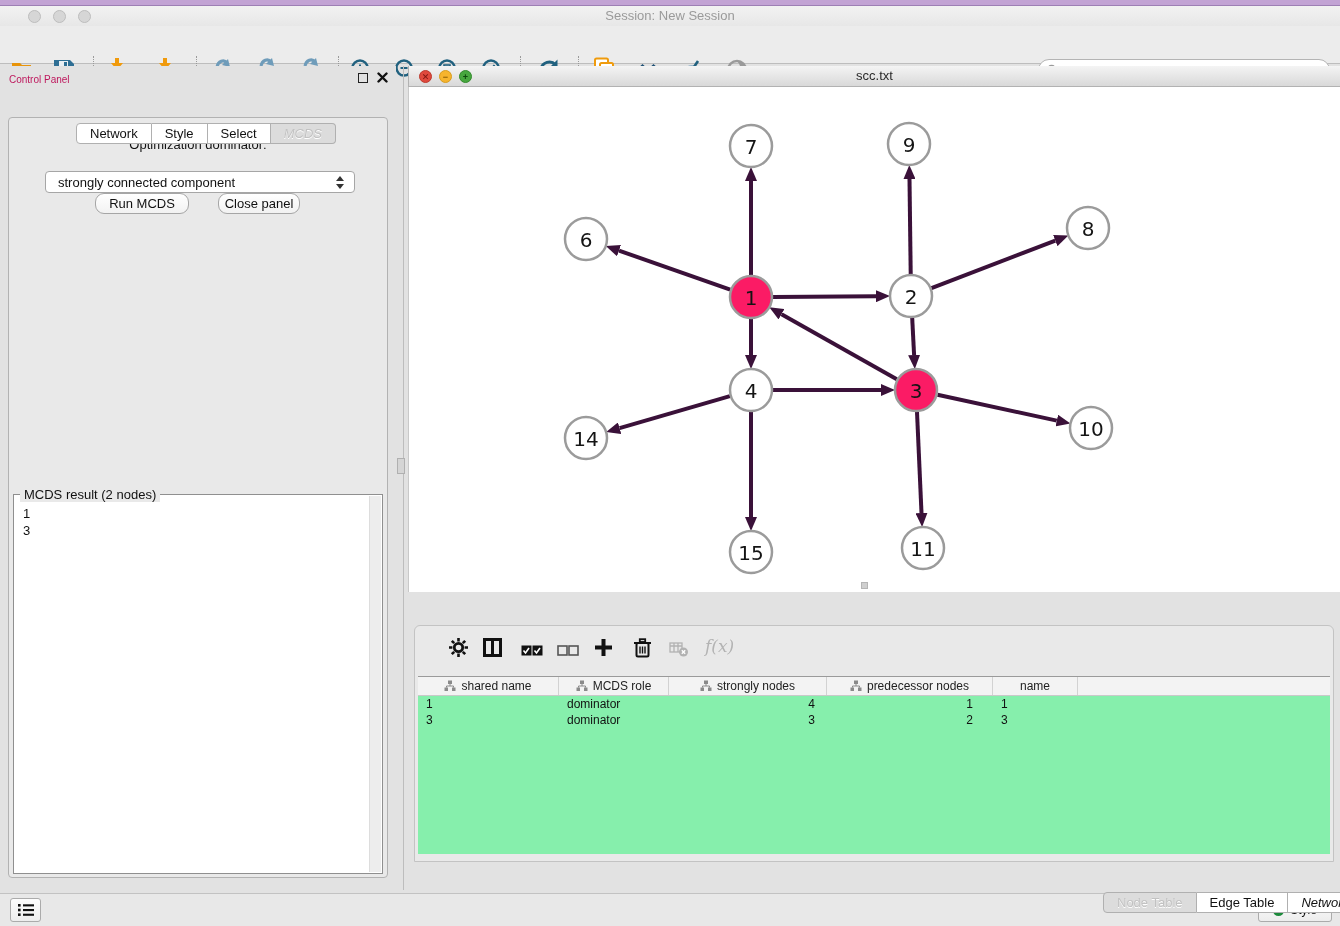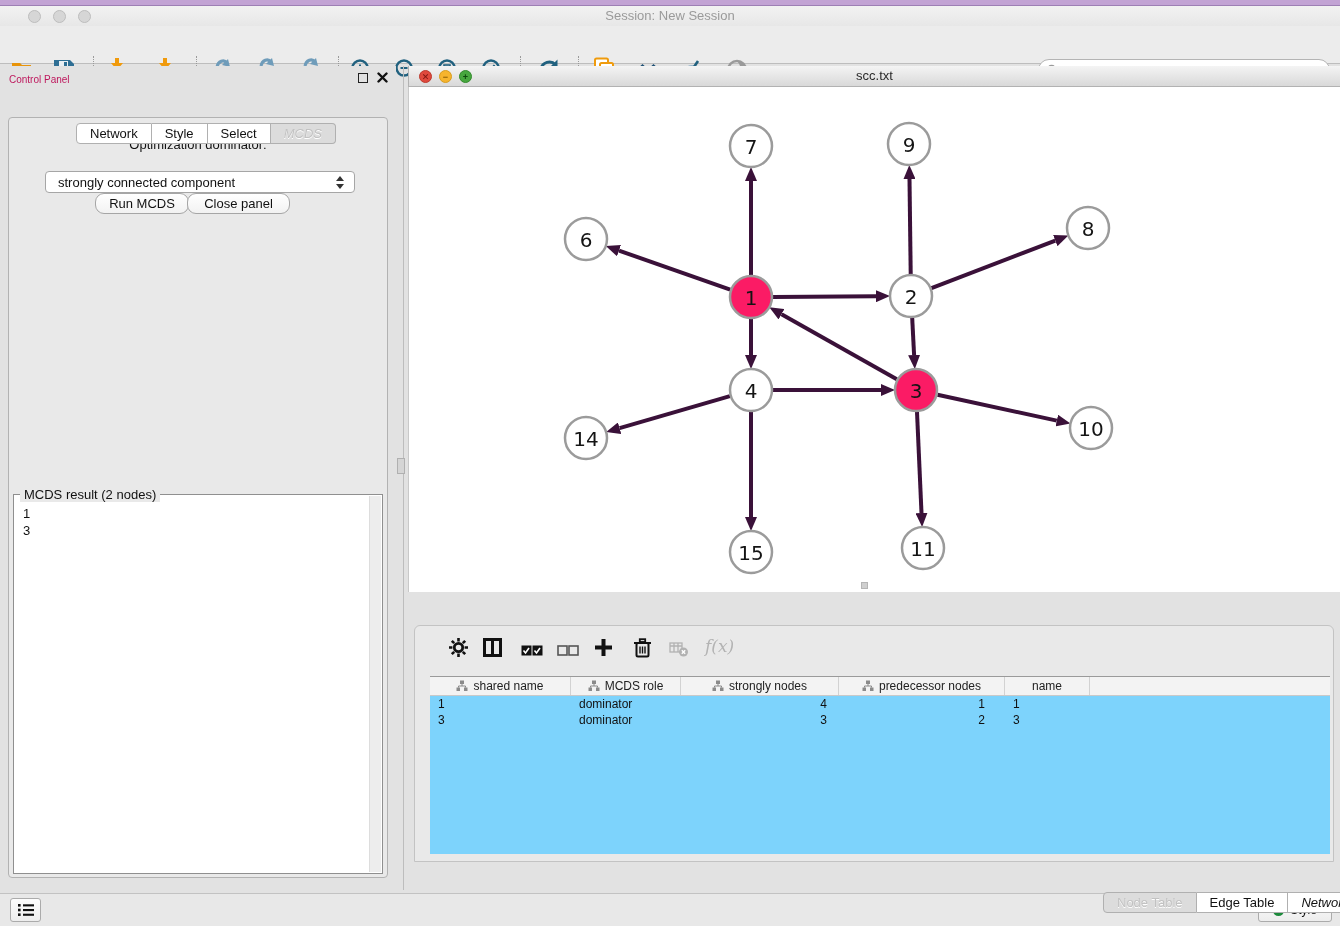--- a/index.html
+++ b/index.html
@@ -48,21 +48,21 @@
   .traffic { position:absolute; top:4px; width:13px; height:13px; border-radius:50%; display:flex; align-items:center; justify-content:center; font-size:9px; font-weight:bold; }
   .net-canvas { width:932px; height:505px; background:#fff; border-left:1px solid #c9c9c9; position:relative; }
   .canvas-grip { position:absolute; left:452px; bottom:3px; width:7px; height:7px; background:#cfcfcf; border:1px solid #b5b5b5; }
   .splitter-grip { left:397px; top:458px; width:8px; height:16px; background:#d5d5d5; border:1px solid #b0b0b0; }
 
   
   .table-panel { left:408px; top:595px; width:932px; height:295px; background:#e2e2e2; }
   .tp-container { position:absolute; left:6px; top:30px; width:920px; height:237px; background:#e9e9e9; border:1px solid #c3c3c3; border-radius:6px 6px 0 0; }
   .tp-toolbar { position:absolute; left:16px; top:0; height:44px; width:100%; }
   .tp-icon { position:absolute; top:12px; cursor:default; }
-  .tbl { position:absolute; left:3px; top:50px; right:3px; bottom:7px; background:#7dd3fc; border-top:1px solid #9a9a9a;margin-left:12px; }
+  .tbl { position:absolute; left:3px; top:50px; right:3px; bottom:7px; background:#86efac; border-top:1px solid #9a9a9a; }
   .tbl-header { display:flex; height:19px; background:#f3f3f3; border-bottom:1px solid #c9c9c9; font-size:12px; color:#222; }
   .th { display:flex; align-items:center; justify-content:center; gap:5px; border-right:1px solid #d2d2d2; height:100%; }
   .tbl-row { display:flex; height:16px; font-size:12px; color:#111; }
   .td { padding:1px 8px 0 8px; }
   .tp-tabs { left:695px; top:271px; }
   .tp-tabs .seg { font-size:13px; }
   .mdi-divider { left:403px; top:66px; width:1px; height:824px; background:#bdbdbd; }
 
   
   .statusbar { left:0; top:893px; width:1340px; height:33px; background:#e8e8e8; border-top:1px solid #c2c2c2; }
@@ -261,21 +261,21 @@
 
 <div class="abs opt-select">
   <span>strongly connected component</span>
   <span class="stepper">
       <span class="tri-up"></span>
       <span class="tri-down"></span>
     </span>
 </div>
 
 <button class="cp-btn" style="left:95px;width:94px">Run MCDS</button>
-<button class="cp-btn" style="left:187px;width:103px">Close panel</button>
+<button class="cp-btn" style="left:218px;width:82px">Close panel</button>
 
 <div class="abs result-group">
   <span class="result-legend">MCDS result (2 nodes)</span>
   <div class="result-body">
       <div>1</div>
       <div>3</div>
     </div>
   <div class="result-scroll"></div>
 </div>
 

